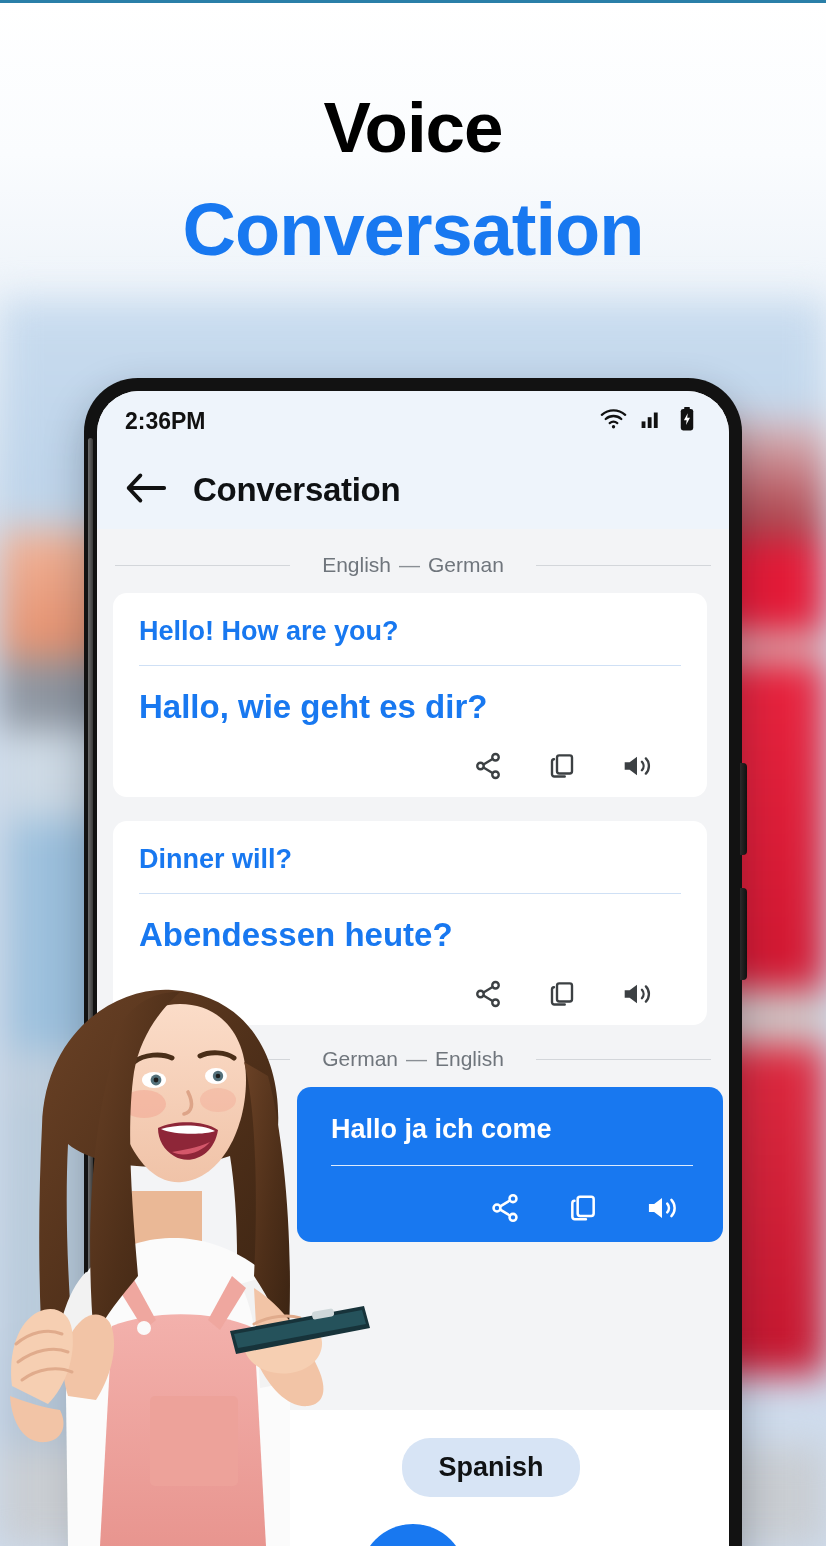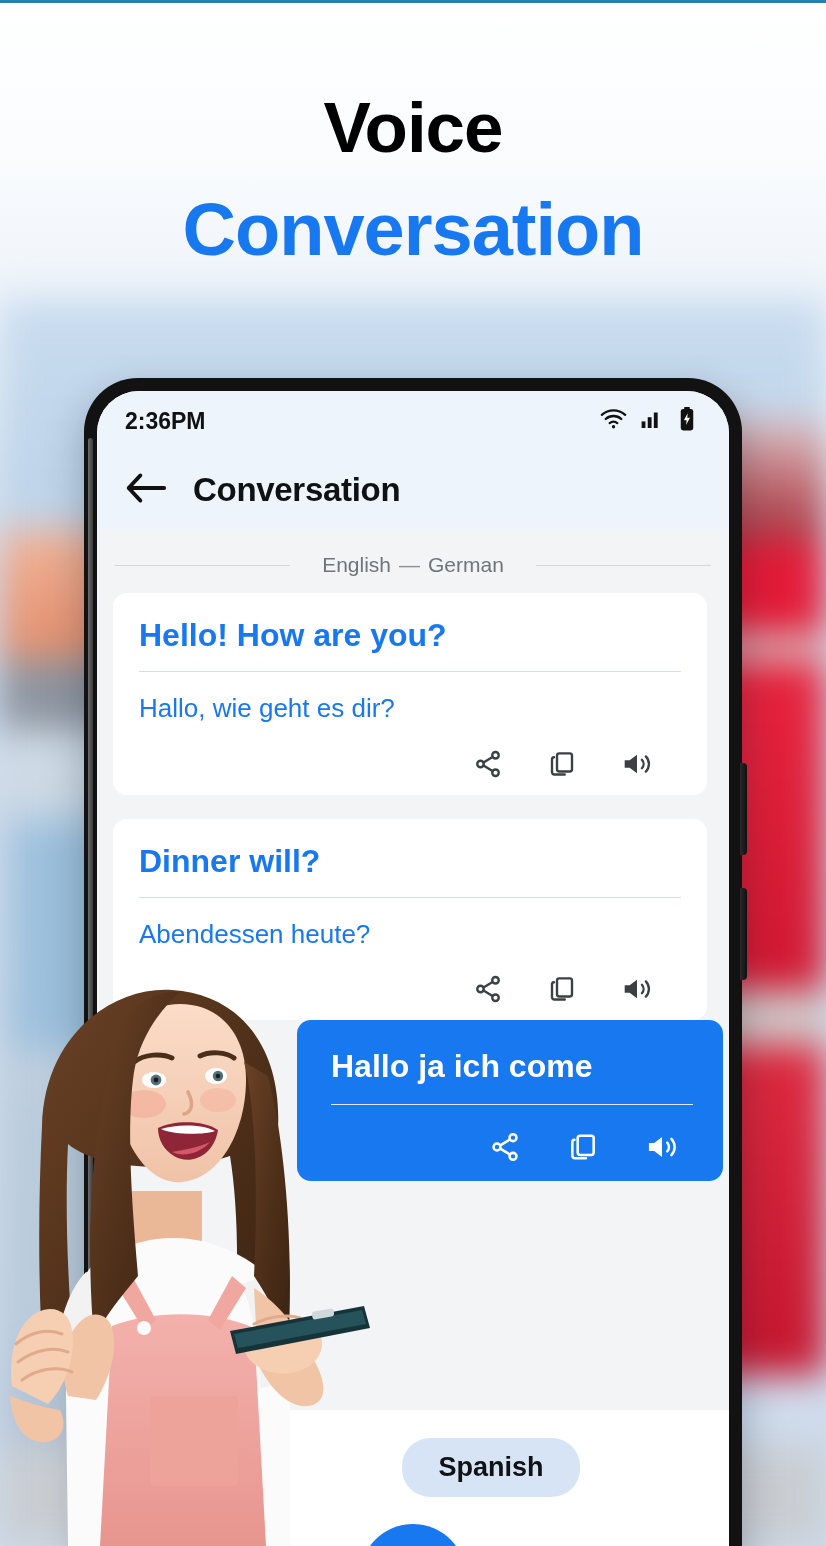--- a/index.html
+++ b/index.html
@@ -165,25 +165,25 @@
     font-size:21px; color:#6f757c; white-space:nowrap;
   }
   .lang-divider .txt .dash { padding:0 8px; color:#8a8f95; }
 
   .card {
     background:#ffffff; border-radius:14px;
     margin:0 22px 0 16px;
     padding:22px 26px 12px 26px;
   }
   .card .src {
-    font-size:32px; font-weight:bold; color:#1878f0; line-height:1.25;
+    font-size:27px; font-weight:bold; color:#1878f0; line-height:1.25;
   }
   .card .rule { height:1px; background:#cfe0f5; margin:16px 0 18px 0; }
   .card .dst {
-    font-size:26px; font-weight:normal; color:#1878f0; line-height:1.25;margin-top:20px;
+    font-size:33px; font-weight:bold; color:#1878f0; line-height:1.25;margin-top:20px;
   }
   .card .actions {
     display:flex; justify-content:flex-end; align-items:center; gap:44px;
     margin-top:24px; padding-right:28px;
   }
 
   .card.outgoing {
     background:#1878f0; border-radius:14px;
     margin:0 6px 0 200px;
     padding:26px 30px 14px 34px;
@@ -357,20 +357,27 @@
           <span>
             <svg width="32" height="30" viewBox="0 0 26 24" fill="none">
               <path d="M3 9h4l6-4.6v15.2L7 15H3z" fill="#3c4043"></path>
               <path d="M17 8.6a5 5 0 0 1 0 6.8" stroke="#3c4043" stroke-width="1.9" stroke-linecap="round"></path>
               <path d="M20.2 5.8a9 9 0 0 1 0 12.4" stroke="#3c4043" stroke-width="1.9" stroke-linecap="round"></path>
             </svg>
           </span>
         </div>
       </div>
 
+      <div class="lang-divider" style="margin-top:22px;">
+        <div class="line"></div>
+        <div class="txt">
+          <span>German</span><span class="dash">—</span><span>English</span>
+        </div>
+        <div class="line"></div>
+      </div>
 
       <div class="card outgoing">
         <div class="src">Hallo ja ich come</div>
         <div class="rule"></div>
         <div class="actions">
           <span>
             <svg width="32" height="32" viewBox="0 0 24 24" fill="none">
               <circle cx="18" cy="5" r="2.6" stroke="#fff" stroke-width="1.9"></circle>
               <circle cx="6" cy="12" r="2.6" stroke="#fff" stroke-width="1.9"></circle>
               <circle cx="18" cy="19" r="2.6" stroke="#fff" stroke-width="1.9"></circle>

